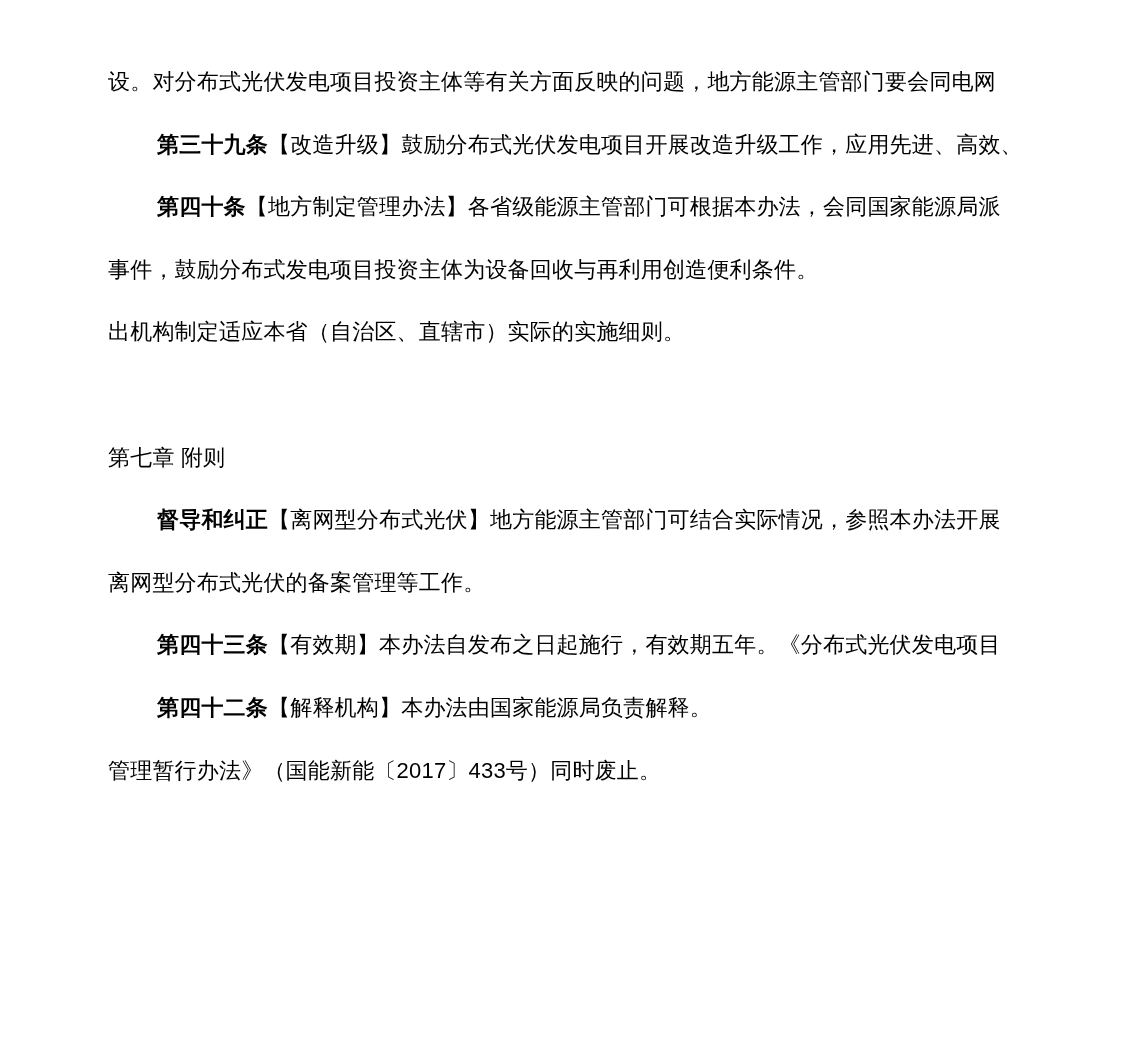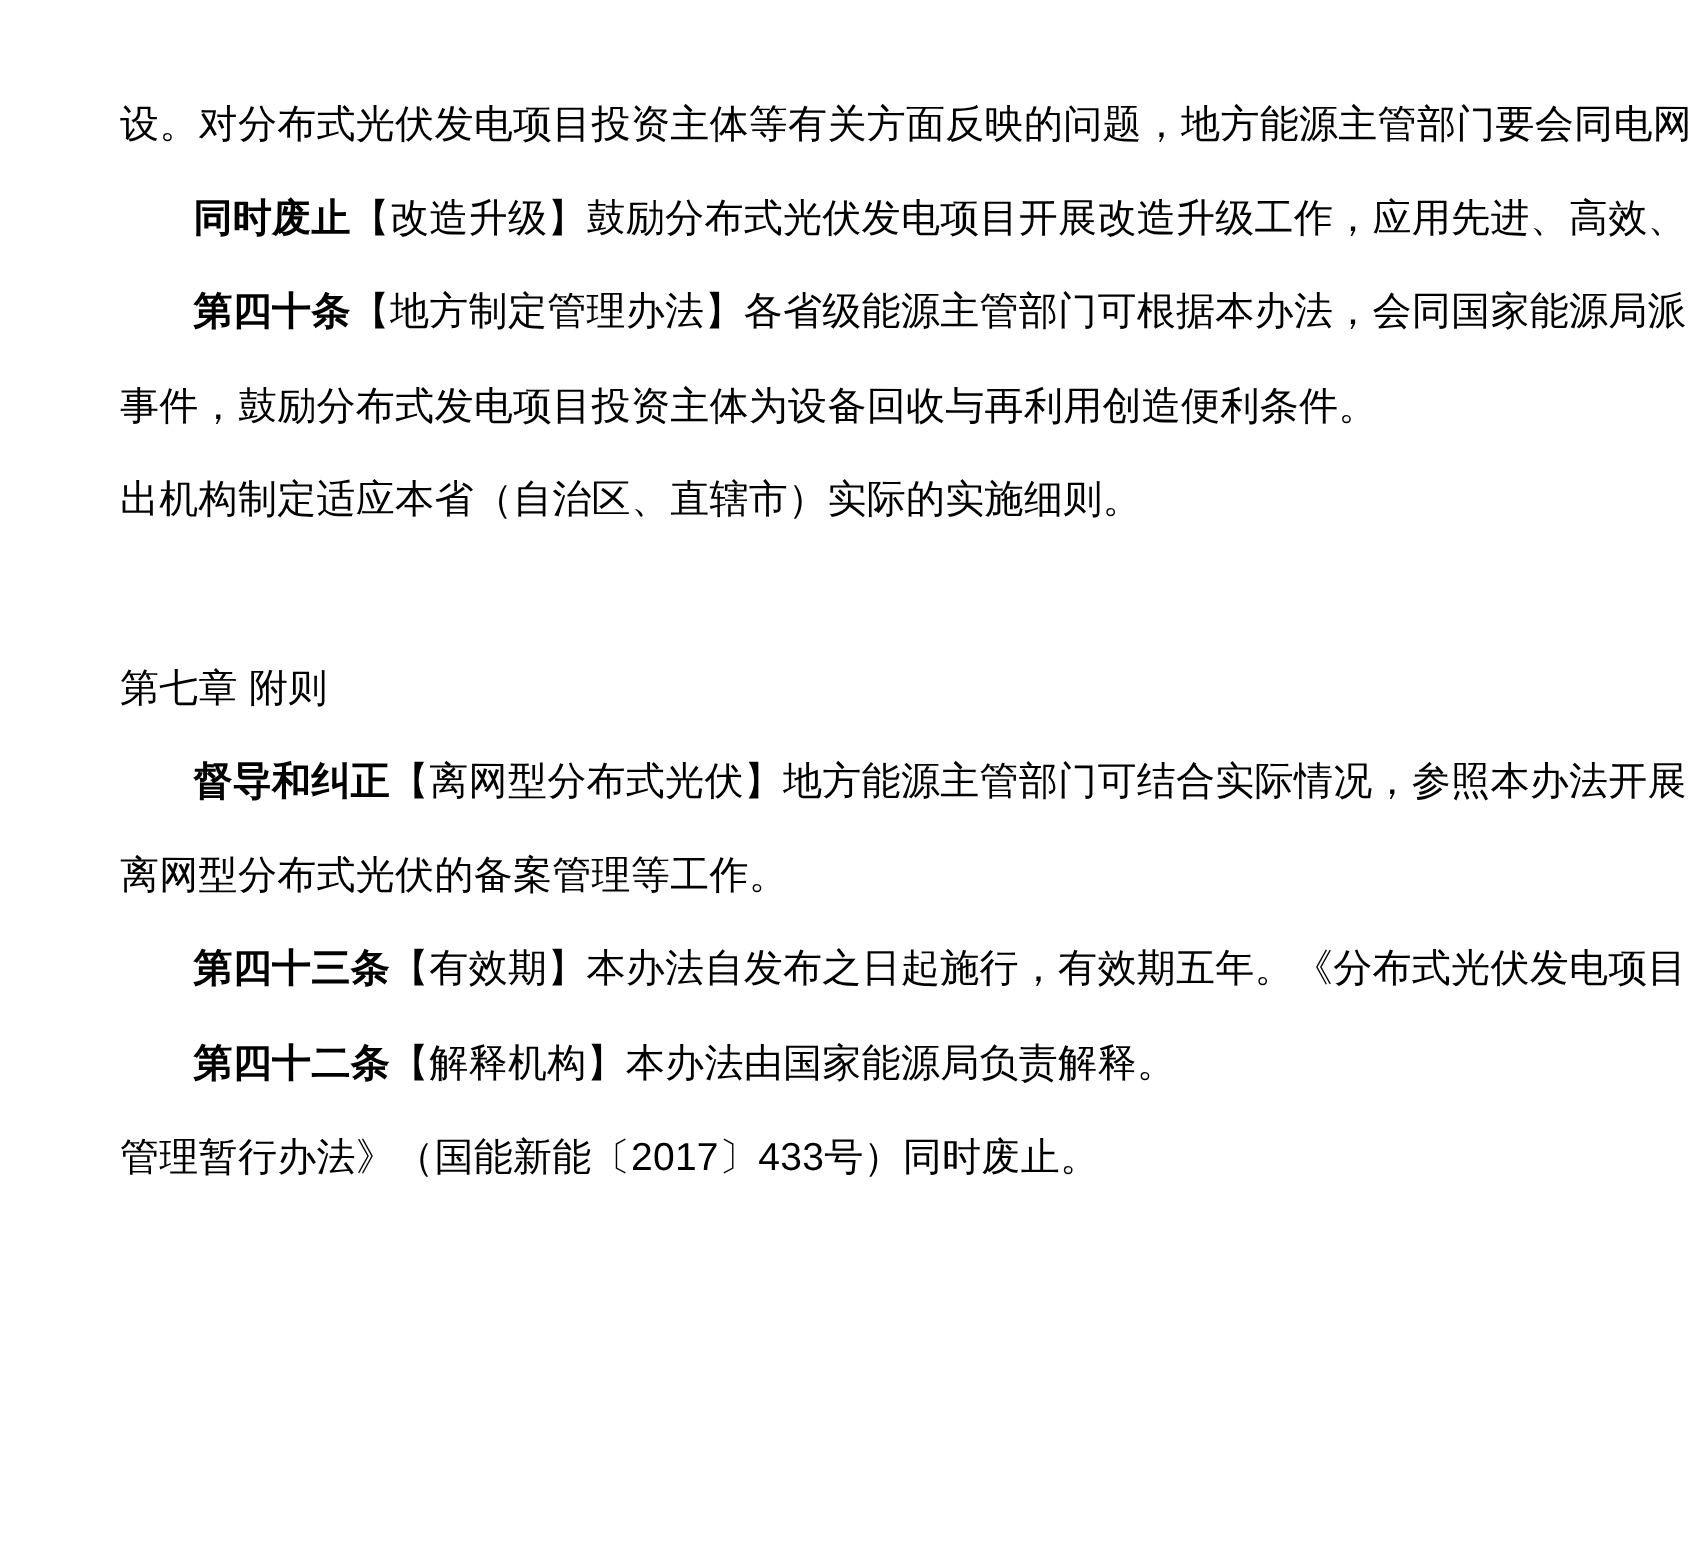--- a/index.html
+++ b/index.html
@@ -21,43 +21,44 @@
   }
   .content {
     position: absolute;
     top: 51px;
     left: 80px;
     width: 980px;
   }
   .line {
     height: 62.6px;
     line-height: 62.6px;
-    font-size: 26px;
+    font-size: 22px;
     letter-spacing: 0.2px;
     color: #000000;
     white-space: nowrap;
     text-align: left;
+    margin-left: 28px;
   }
   .line.indent {
     padding-left: 49px;
   }
   .line.heading {
     text-align: left;
     padding-left: 0;
   }
   .seg { font-weight: 400; }
   .seg.bold { font-weight: 700; }
 </style>
 </head>
 <body>
 
 <div class="page">
   <div class="content">
       <div class="line"><span class="seg">设。对分布式光伏发电项目投资主体等有关方面反映的问题，地方能源主管部门要会同电网</span></div>
-      <div class="line indent"><span class="seg bold">同时废止</span><span class="seg">【改造升级】鼓励分布式光伏发电项目开展改造升级工作，应用先进、高效、</span></div>
+      <div class="line indent"><span class="seg bold">第三十九条</span><span class="seg">【改造升级】鼓励分布式光伏发电项目开展改造升级工作，应用先进、高效、</span></div>
       <div class="line indent"><span class="seg bold">第四十条</span><span class="seg">【地方制定管理办法】各省级能源主管部门可根据本办法，会同国家能源局派</span></div>
       <div class="line"><span class="seg">事件，鼓励分布式发电项目投资主体为设备回收与再利用创造便利条件。</span></div>
       <div class="line"><span class="seg">出机构制定适应本省（自治区、直辖市）实际的实施细则。</span></div>
       <div class="line"></div>
       <div class="line heading"><span class="seg">第七章 附则</span></div>
       <div class="line indent"><span class="seg bold">督导和纠正</span><span class="seg">【离网型分布式光伏】地方能源主管部门可结合实际情况，参照本办法开展</span></div>
       <div class="line"><span class="seg">离网型分布式光伏的备案管理等工作。</span></div>
       <div class="line indent"><span class="seg bold">第四十三条</span><span class="seg">【有效期】本办法自发布之日起施行，有效期五年。《分布式光伏发电项目</span></div>
       <div class="line indent"><span class="seg bold">第四十二条</span><span class="seg">【解释机构】本办法由国家能源局负责解释。</span></div>
       <div class="line"><span class="seg">管理暂行办法》（国能新能〔2017〕433号）同时废止。</span></div>

